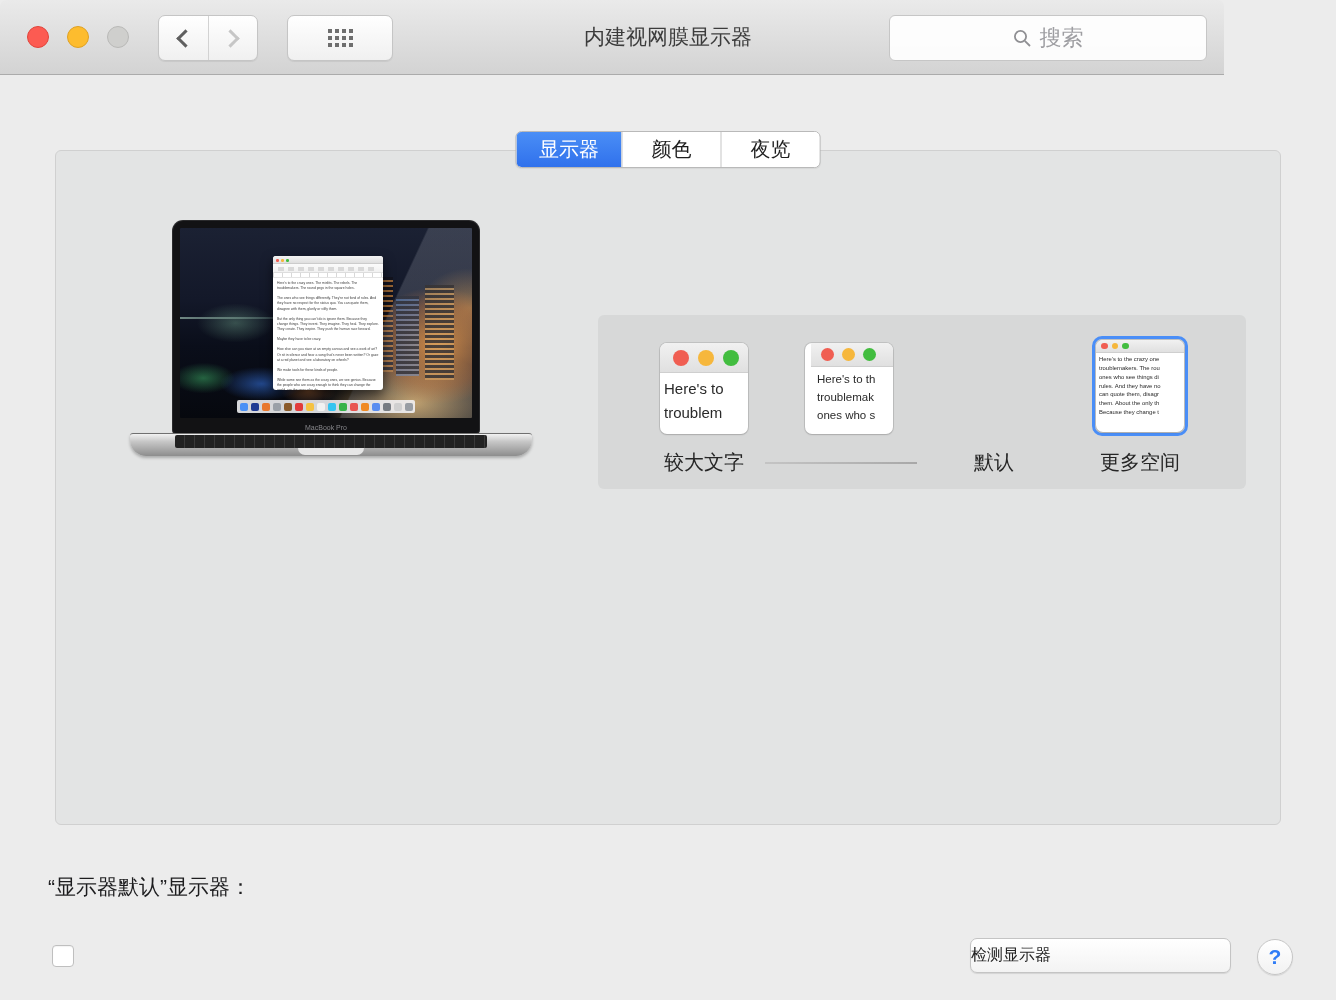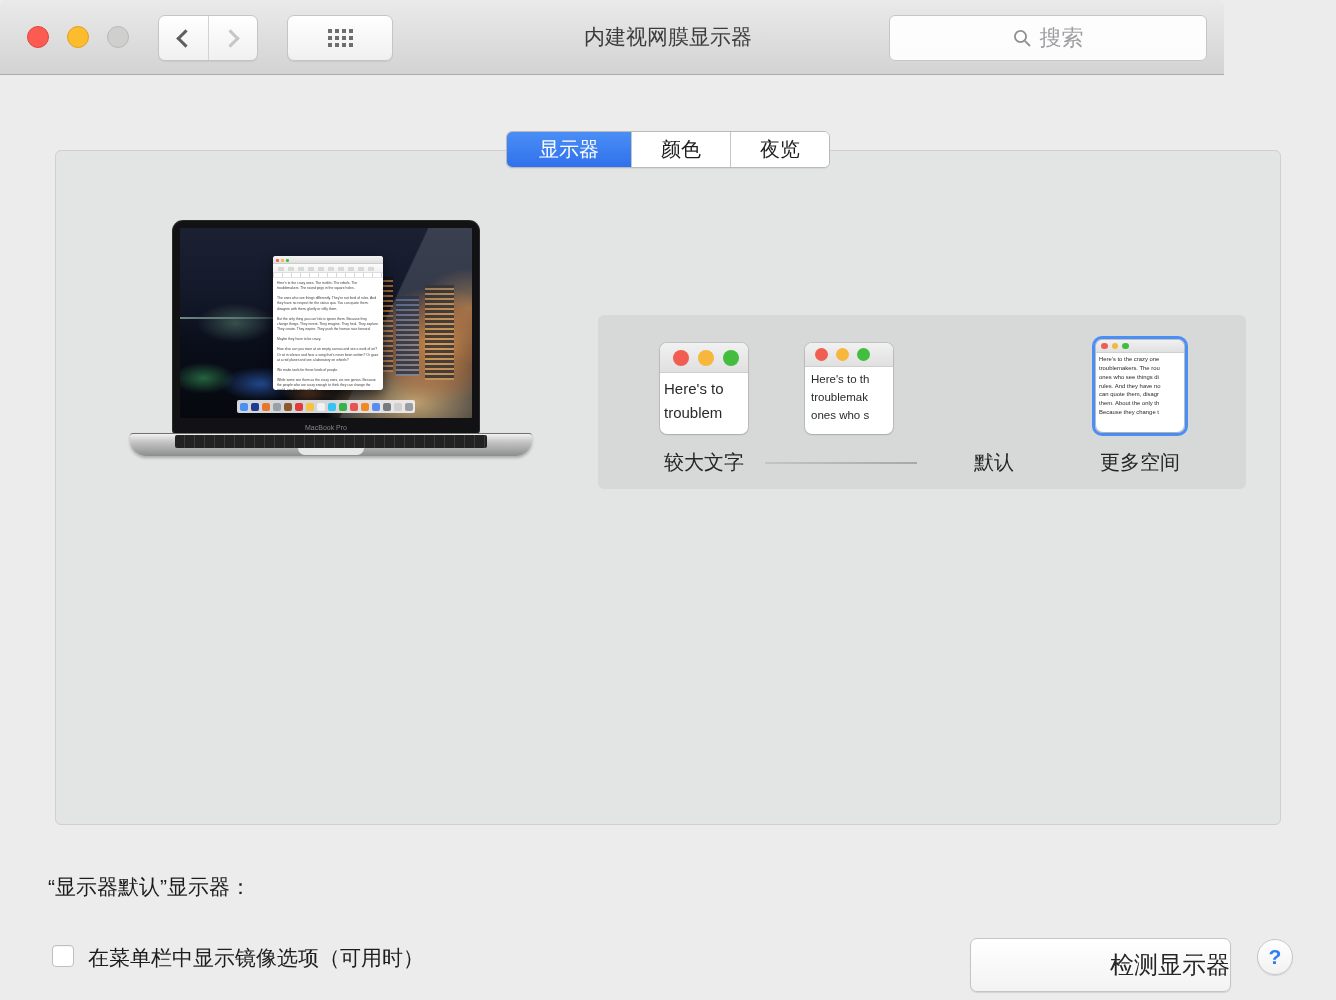--- a/index.html
+++ b/index.html
@@ -46,21 +46,21 @@
     display:flex;align-items:center;justify-content:center;gap:8px;color:#9e9ea2;font-size:22px;
   }
   
   .tabs{
     position:absolute;top:131px;left:50%;transform:translateX(-50%);height:37px;display:flex;
     border:1px solid #b9b9b9;border-radius:6px;overflow:hidden;background:#fff;
     box-shadow:0 1px 1px rgba(0,0,0,.06);z-index:3;
   }
   .tab{display:flex;align-items:center;justify-content:center;font-size:20px;color:#1e1e1e;background:#fff;}
   .tab + .tab{border-left:1px solid #c6c6c6;}
-  .tab-w1{width:124px;text-align:center;} .tab-w2{width:99px;}
+  .tab-w1{width:105px;text-align:center;} .tab-w2{width:99px;}
   .tab.selected{background:linear-gradient(#4a8ef6,#3071ec);color:#fff;}
   
   .panel{
     position:absolute;left:55px;top:150px;width:1226px;height:675px;
     background:#e3e4e4;border:1px solid #d0d0d0;border-radius:6px;z-index:1;
   }
   
   .mac-screen{
     position:absolute;left:173px;top:221px;width:306px;height:212px;z-index:2;
     background:#121214;border-radius:10px 10px 3px 3px;box-shadow:0 0 0 1px #2a2a2c;
@@ -122,21 +122,21 @@
   
   .scaled-box{position:absolute;left:598px;top:315px;width:648px;height:174px;background:#d7d8d8;border-radius:6px;z-index:2;}
   .thumb{position:absolute;width:88px;height:91px;background:#fff;border-radius:7px;overflow:hidden;
     box-shadow:0 0 0 1px rgba(0,0,0,.10),0 1px 2px rgba(0,0,0,.12);}
   .thumb .hd{background:linear-gradient(#f1f1f1,#e0e0e0);border-bottom:1px solid #cfcfcf;display:flex;align-items:center;}
   .thumb .hd i{border-radius:50%;display:block;}
   .c-red{background:#f05e52;} .c-yel{background:#f6b73c;} .c-grn{background:#42bd3f;}
   .thumb .tx{white-space:pre-line;color:#2a2a2a;overflow:hidden;}
   .th1{left:62px;top:28px;} .th1 .hd{height:30px;gap:9px;padding-left:13px;} .th1 .hd i{width:16px;height:16px;}
   .th1 .tx{font-size:15px;line-height:1.6;padding:4px 4px;}
-  .th2{left:207px;top:28px;} .th2 .hd{height:24px;gap:8px;padding-left:10px;} .th2 .hd i{width:13px;height:13px;}
+  .th2{left:207px;top:28px;padding-left:6px;} .th2 .hd{height:24px;gap:8px;padding-left:10px;} .th2 .hd i{width:13px;height:13px;}
   .th2 .tx{font-size:11.5px;line-height:1.55;padding:4px 6px;}
   .th3{left:352px;top:28px;} .th3 .hd{height:19px;gap:6px;padding-left:8px;} .th3 .hd i{width:10px;height:10px;}
   .th3 .tx{font-size:8.8px;line-height:1.55;padding:3px 5px;}
   .th4-frame{position:absolute;left:494px;top:21px;width:96px;height:100px;border:3px solid #4a8ef7;border-radius:10px;padding:1px;}
   .th4{position:relative;left:0;top:0;width:88px;height:92px;}
   .th4 .hd{height:13px;gap:4px;padding-left:5px;} .th4 .hd i{width:6.5px;height:6.5px;}
   .th4 .tx{font-size:5.9px;line-height:1.5;padding:2px 3px;}
   .scaled-label{position:absolute;top:134px;transform:translateX(-50%);font-size:20px;color:#262626;white-space:nowrap;}
   .scaled-divider{position:absolute;left:167px;top:147px;width:152px;height:2px;background:linear-gradient(90deg,#c4c4c4,#a8a8a8);}
   
@@ -150,23 +150,23 @@
   .dd-refresh .chevs{position:absolute;right:10px;top:5px;}
   
   .dd-airplay{position:absolute;left:303px;top:867px;width:490px;height:39px;background:#fff;
     border:1px solid #c3c3c3;border-radius:5px;display:flex;align-items:center;box-shadow:0 1px 1px rgba(0,0,0,.05);}
   .dd-airplay .val{font-size:21px;color:#1d1d1f;padding-left:14px;}
   .dd-capsule{position:absolute;top:1px;right:1px;bottom:1px;width:33px;border-radius:0 4px 4px 0;
     background:linear-gradient(#67a6f8,#2767ef);display:flex;align-items:center;justify-content:center;}
   
   .checkbox{position:absolute;left:52px;top:945px;width:22px;height:22px;background:#fff;
     border:1px solid #bfbfbf;border-radius:4px;box-shadow:inset 0 1px 1px rgba(0,0,0,.05);}
-  .btn-detect{position:absolute;left:970px;top:938px;width:261px;height:54px;border-radius:7px;
+  .btn-detect{position:absolute;left:970px;top:938px;width:261px;height:35px;border-radius:7px;
     background:linear-gradient(#ffffff,#f3f3f3);border:1px solid #c4c4c4;box-shadow:0 1px 1px rgba(0,0,0,.10);
-    display:flex;align-items:center;justify-content:flex-end;font-size:24px;color:#262626;}
+    display:flex;align-items:center;justify-content:flex-start;font-size:16px;color:#262626;}
   .btn-help{position:absolute;left:1257px;top:939px;width:36px;height:36px;border-radius:50%;
     background:linear-gradient(#ffffff,#f2f2f2);border:1px solid #c6c6c6;box-shadow:0 1px 1px rgba(0,0,0,.10);
     display:flex;align-items:center;justify-content:center;font-size:21px;font-weight:bold;color:#2f7cf6;}
 </style>
 </head>
 <body>
 
 <div class="window">
 
   <div class="titlebar">
@@ -337,21 +337,20 @@
     <span class="val">60 赫兹</span>
     <svg class="chevs" width="16" height="26" viewBox="0 0 16 26">
       <path d="M3.5 9 L8 4.5 L12.5 9" fill="none" stroke="#9a9a9e" stroke-width="2.4" stroke-linecap="round" stroke-linejoin="round"></path>
       <path d="M3.5 17 L8 21.5 L12.5 17" fill="none" stroke="#9a9a9e" stroke-width="2.4" stroke-linecap="round" stroke-linejoin="round"></path>
     </svg>
   </div>
 
   <div class="static-label" style="left:48px;top:873px">“显示器默认”显示器：</div>
 
   <div class="checkbox"></div>
-  <div class="static-label" style="left:88px;top:944px">在菜单栏中显示镜像选项（可用时）</div>
 
   <div class="btn-detect">
     <span>检测显示器</span>
   </div>
   <div class="btn-help">
     <span>?</span>
   </div>
 
 </div>
 

